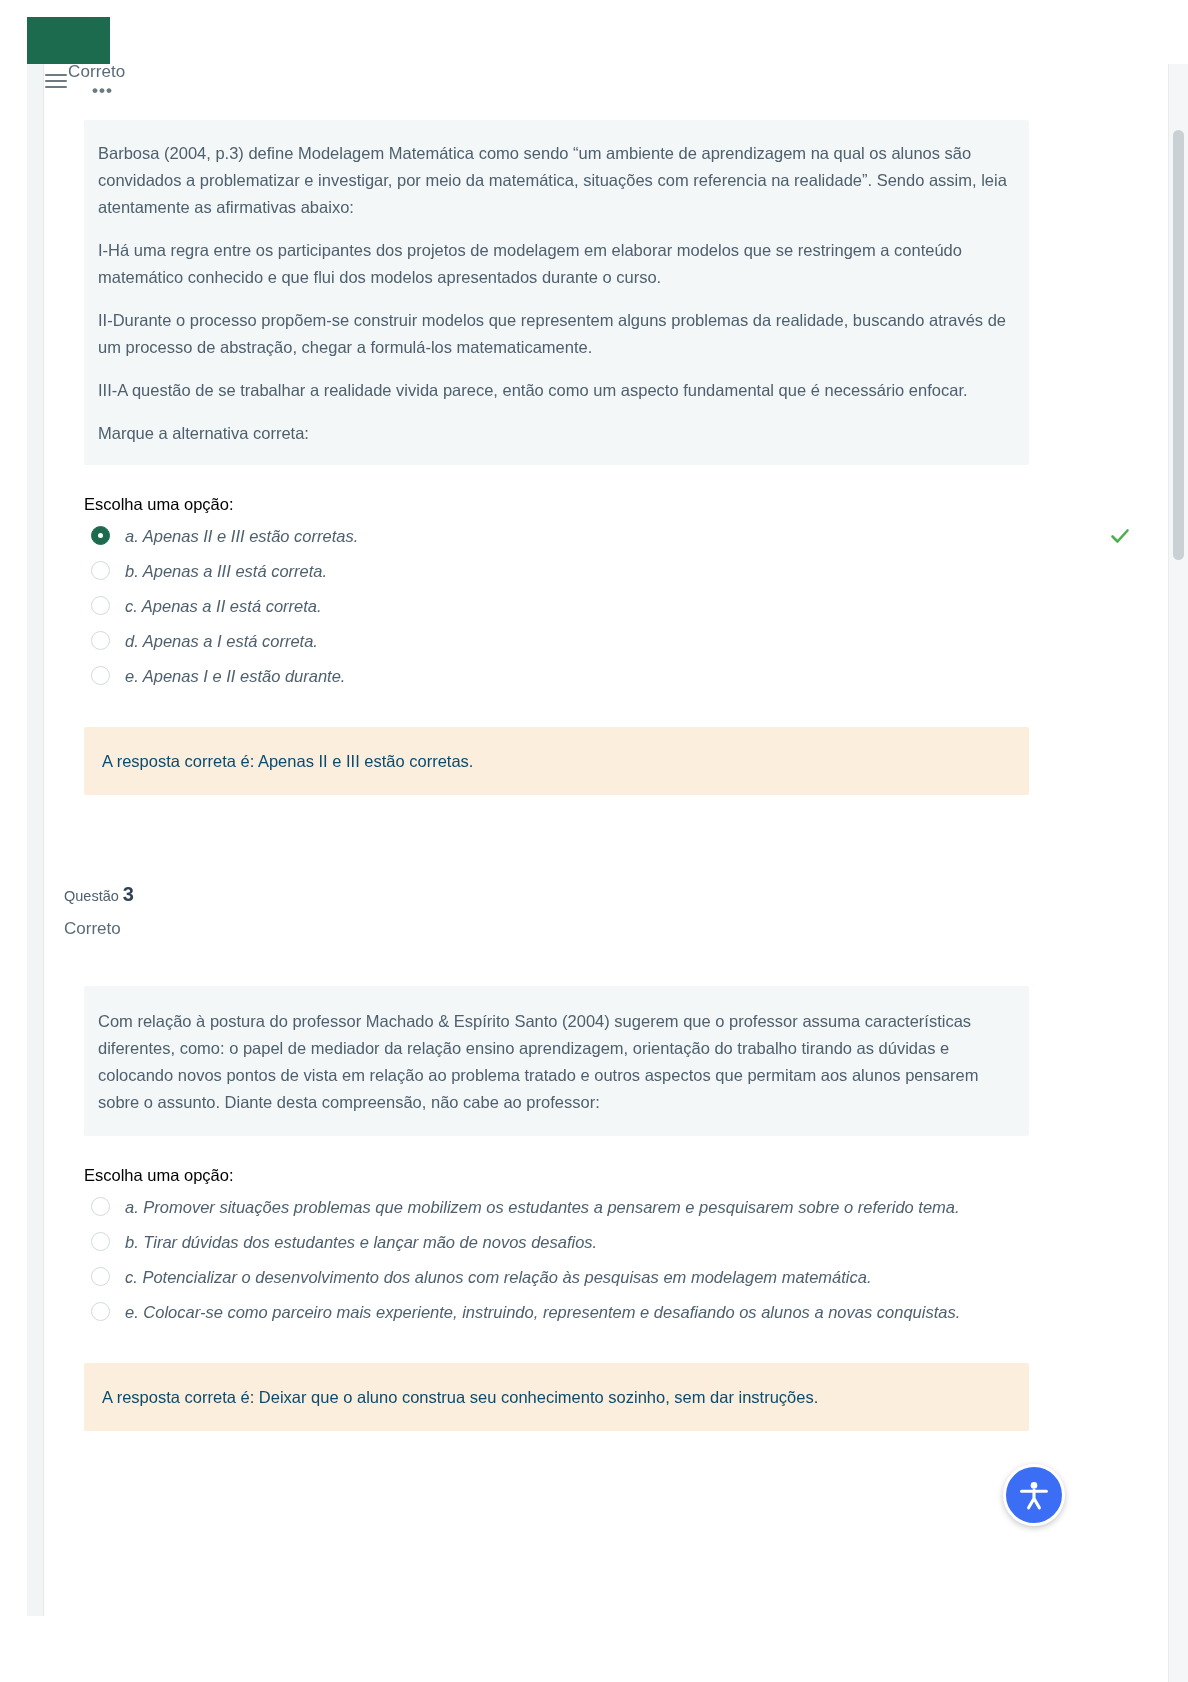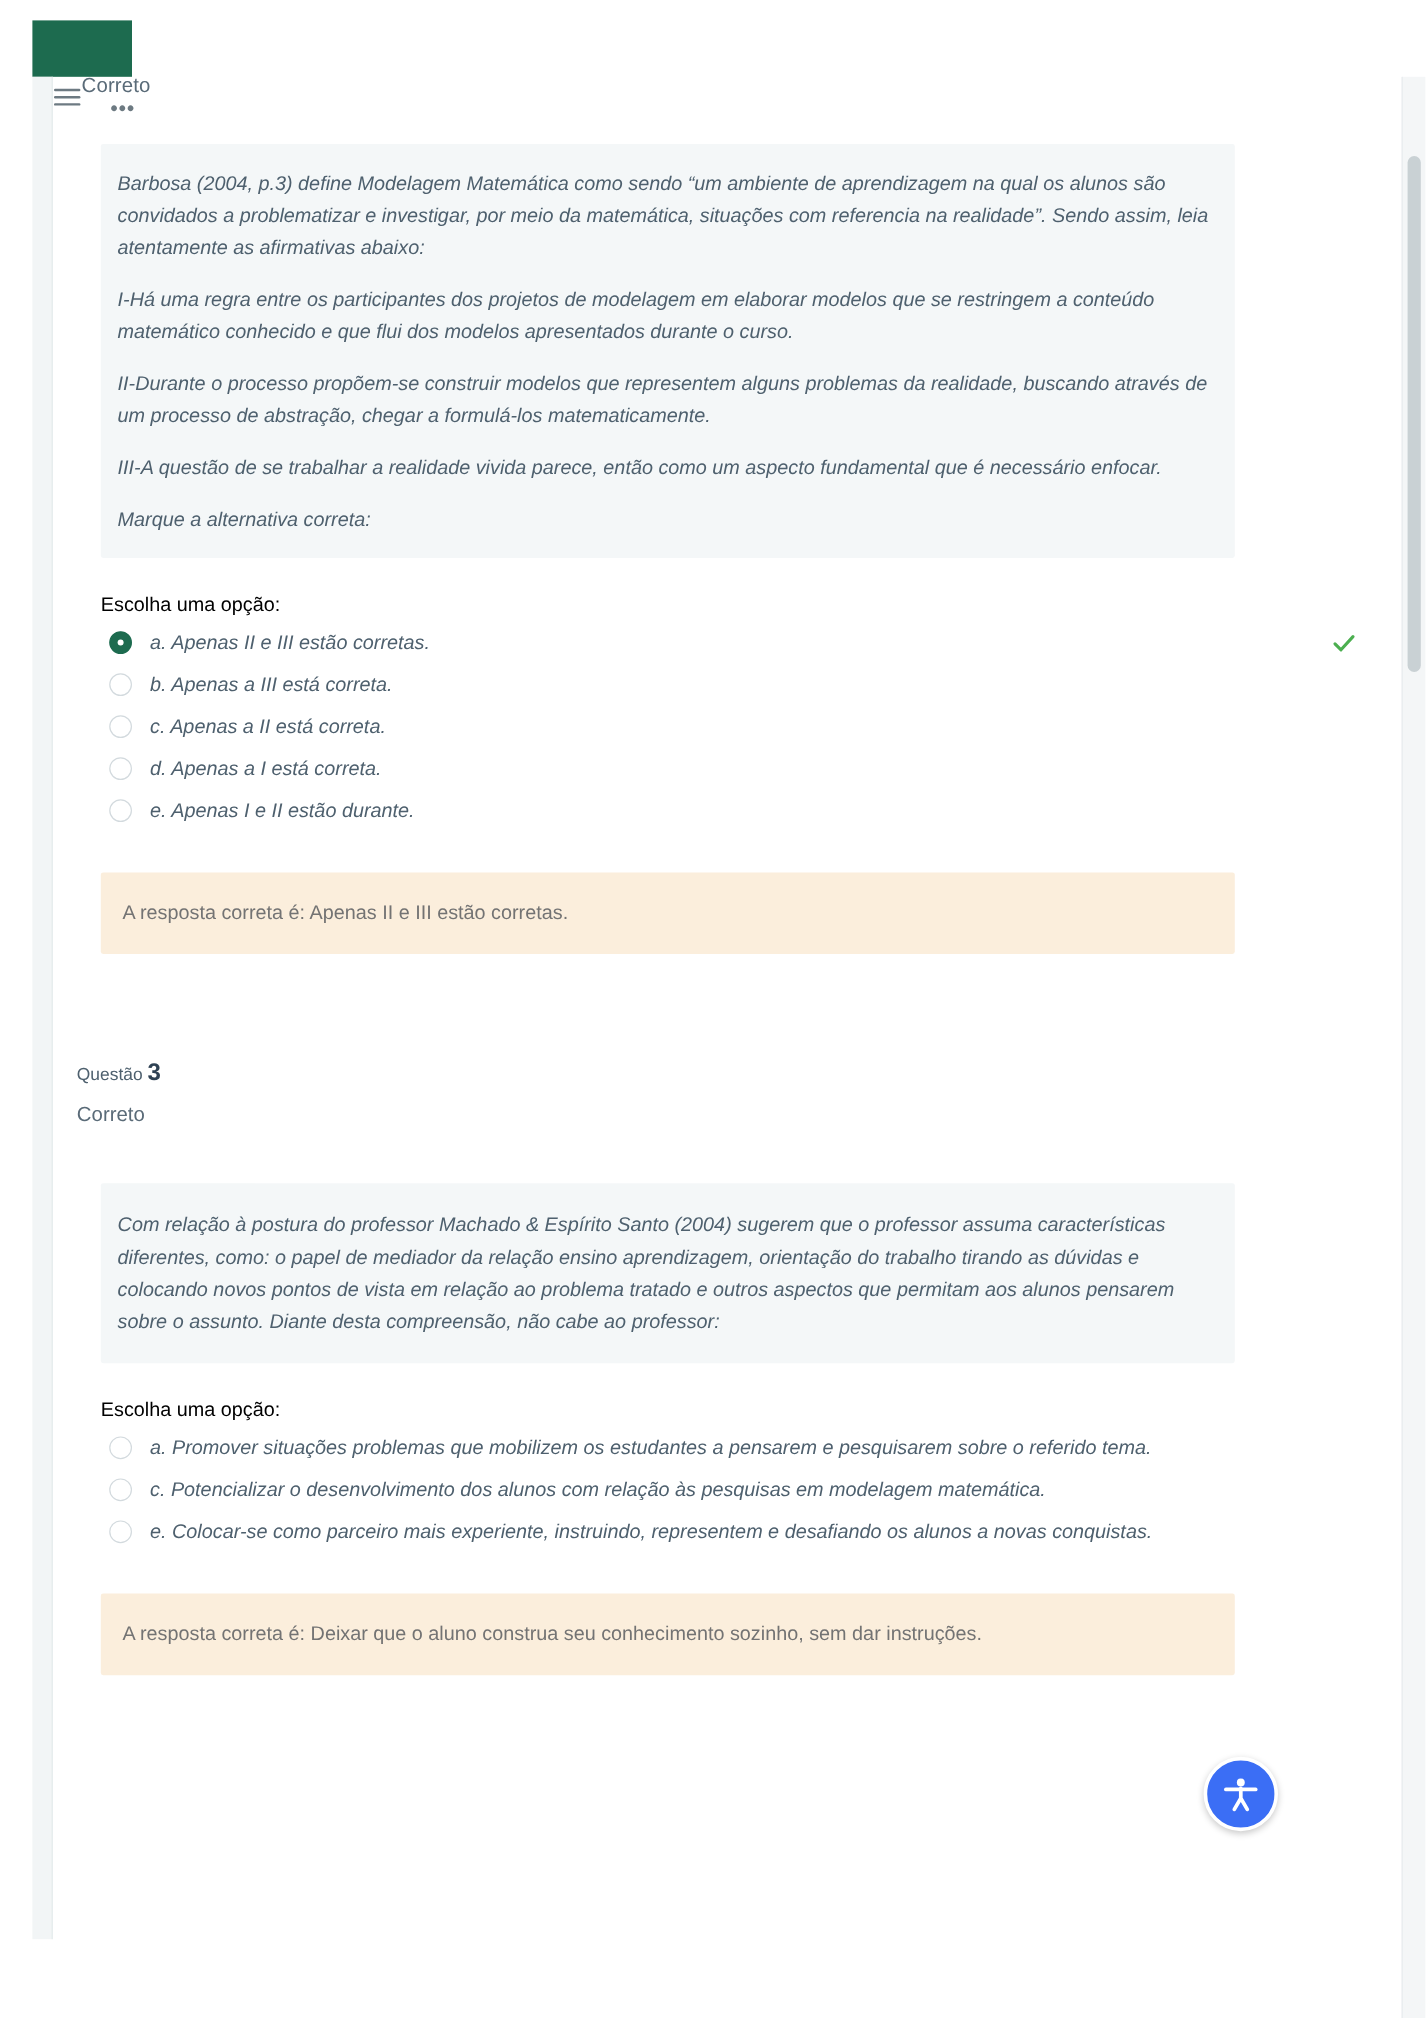--- a/index.html
+++ b/index.html
@@ -109,21 +109,20 @@
     width: 945px;
     background: #f4f7f8;
     padding: 20px 22px 18px 14px;
     border-radius: 2px;
   }
   .qtext-box p {
     font-size: 16.5px;
     line-height: 27px;
     color: #4e606e;
     margin-bottom: 16px;
-    font-style: italic;
   }
   .qtext-box p:last-child { margin-bottom: 0; }
 
   .prompt {
     margin: 30px 0 0 40px;
     font-size: 16.5px;
     color: #000000;
   }
 
   .options { margin: 4px 0 0 40px; position: relative; width: 1010px; font-style: italic; }
@@ -168,21 +167,21 @@
     top: 50%;
     transform: translateY(-50%);
     width: 20px;
     height: 20px;
   }
 
   .feedback {
     margin: 34px 0 0 40px;
     width: 945px;
     background: #fbeedc;
-    color: #737373;
+    color: #0c4a6e;
     font-size: 16.5px;
     line-height: 24px;
     padding: 22px 22px 22px 18px;
     border-radius: 2px;
   }
 
   .q-header { margin: 88px 0 0 20px; }
   .q-number {
     font-size: 14.5px;
     color: #4e606e;
@@ -302,20 +301,24 @@
 
       <div class="prompt">Escolha uma opção:</div>
 
       <div class="options">
 
         <div class="option">
           <span class="radio"></span>
           <span class="option-label">a. Promover situações problemas que mobilizem os estudantes a pensarem e pesquisarem sobre o referido tema.</span>
         </div>
 
+        <div class="option">
+          <span class="radio"></span>
+          <span class="option-label">b. Tirar dúvidas dos estudantes e lançar mão de novos desafios.</span>
+        </div>
 
         <div class="option">
           <span class="radio"></span>
           <span class="option-label">c. Potencializar o desenvolvimento dos alunos com relação às pesquisas em modelagem matemática.</span>
         </div>
 
 
         <div class="option">
           <span class="radio"></span>
           <span class="option-label">e. Colocar-se como parceiro mais experiente, instruindo, representem e desafiando os alunos a novas conquistas.</span>

